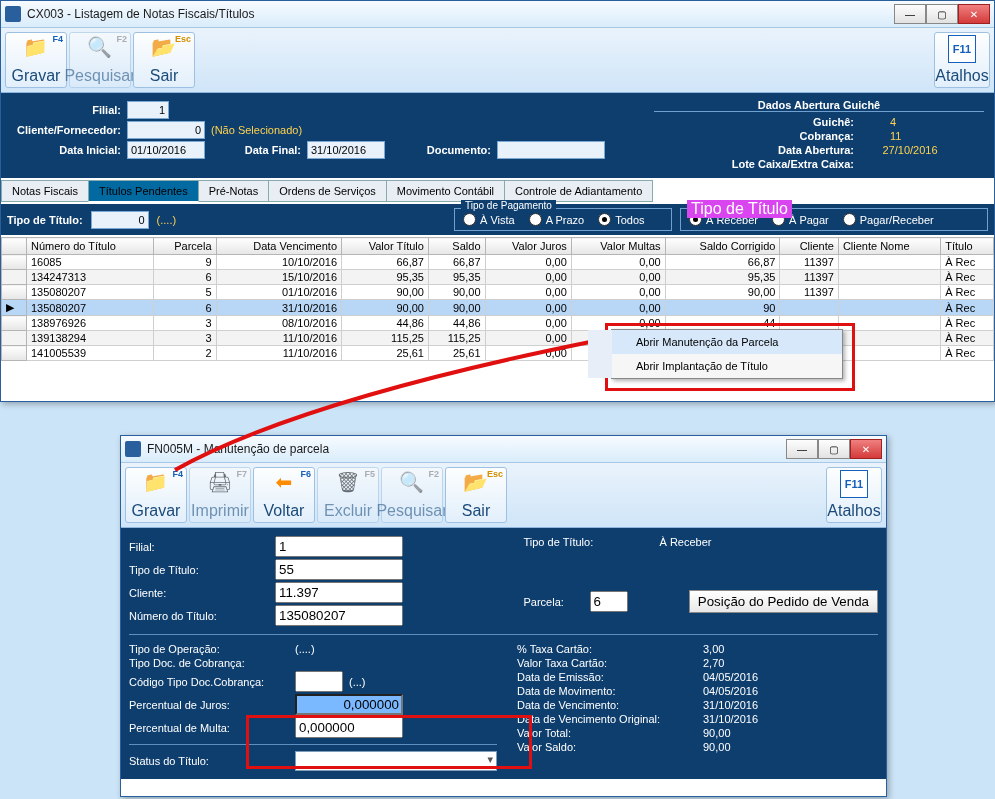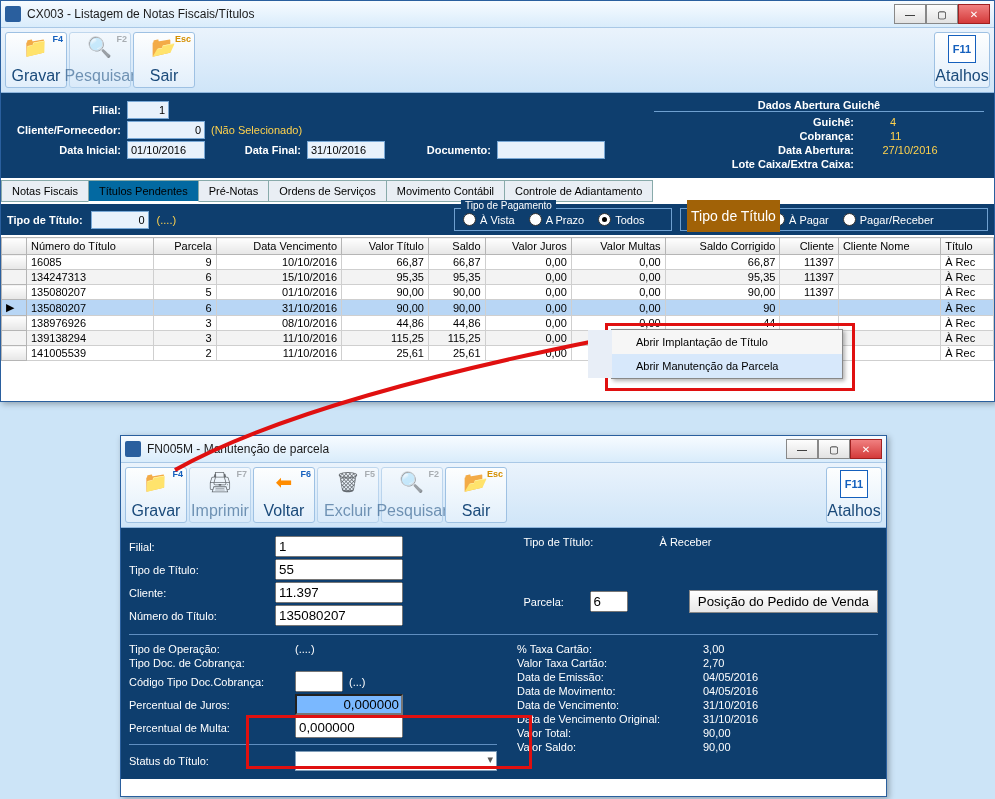--- a/index.html
+++ b/index.html
@@ -159,21 +159,21 @@
       <label class="radio">
           <span class="dot"></span>
           <span>A Prazo</span>
         </label>
       <label class="radio sel">
           <span class="dot"></span>
           <span>Todos</span>
         </label>
     </div>
     <div class="fieldset" style="position:relative;width:290px">
-      <span style="position:absolute;top:-9px;left:6px;background:#a16207;padding:8px 4px;font-size:14px">Tipo de Título</span>
+      <span style="position:absolute;top:-9px;left:6px;background:#d946ef;padding:0 4px;font-size:16px">Tipo de Título</span>
       <label class="radio sel">
           <span class="dot"></span>
           <span>À Receber</span>
         </label>
       <label class="radio">
           <span class="dot"></span>
           <span>À Pagar</span>
         </label>
       <label class="radio">
           <span class="dot"></span>
@@ -297,22 +297,22 @@
             <td class="num sel">25</td>
             <td class="num"></td>
             <td></td>
             <td>À Rec</td>
           </tr>
         </tbody>
       </table>
     </div>
 
   <div class="ctxmenu" style="left:610px;top:328px;width:230px">
+    <div class="mitem hl">Abrir Manutenção da Parcela</div>
     <div class="mitem">Abrir Implantação de Título</div>
-    <div class="mitem hl">Abrir Manutenção da Parcela</div>
   </div>
   <div class="redbox" style="left:604px;top:322px;width:244px;height:62px"></div>
 </div>
 
 <svg class="arrow-svg" style="left:0;top:0" width="995" height="799">
   <path d="M 600 340 Q 300 400 175 470" stroke="#e01010" stroke-width="4" fill="none"></path>
 </svg>
 
 <div class="window" style="left:120px;top:435px;width:765px;height:360px">
   <div class="titlebar">

